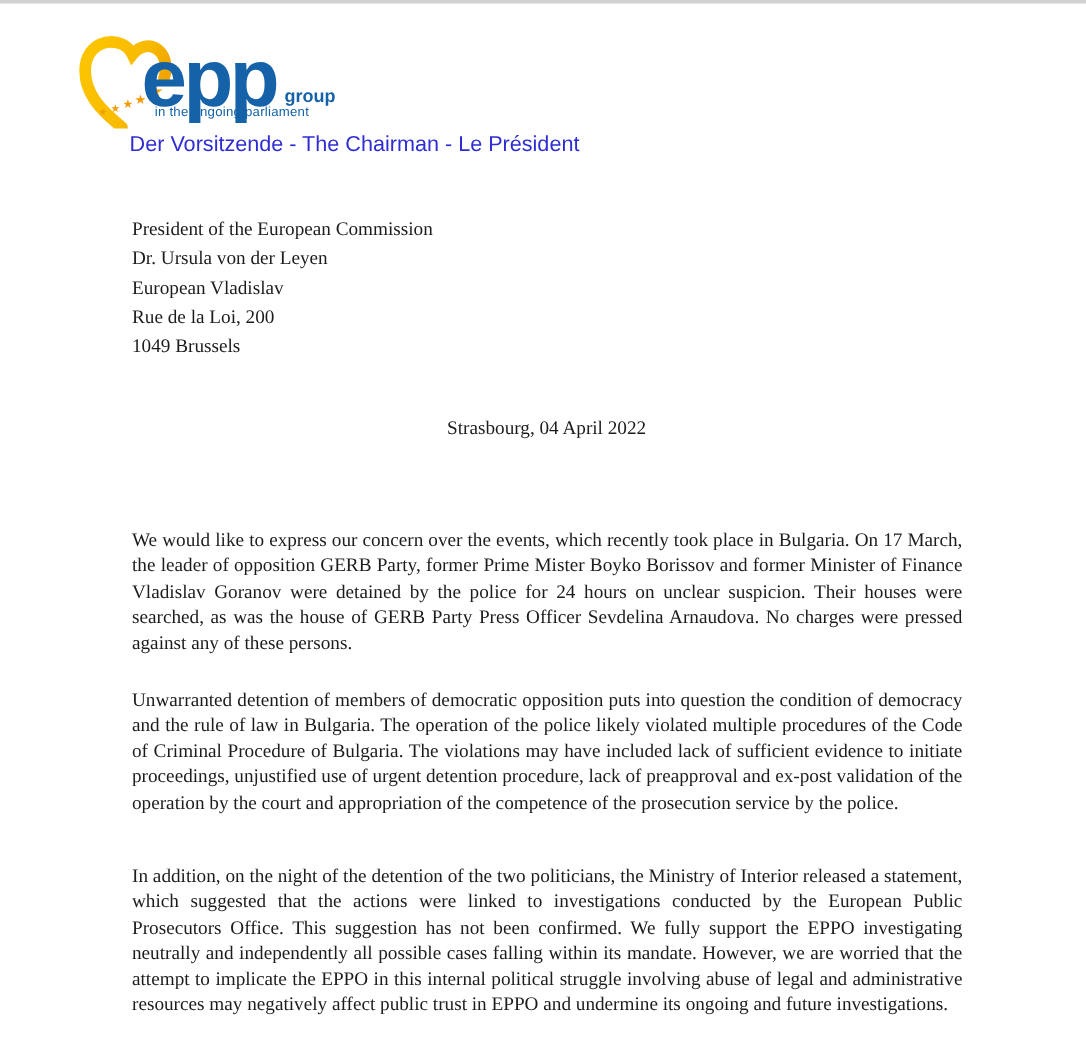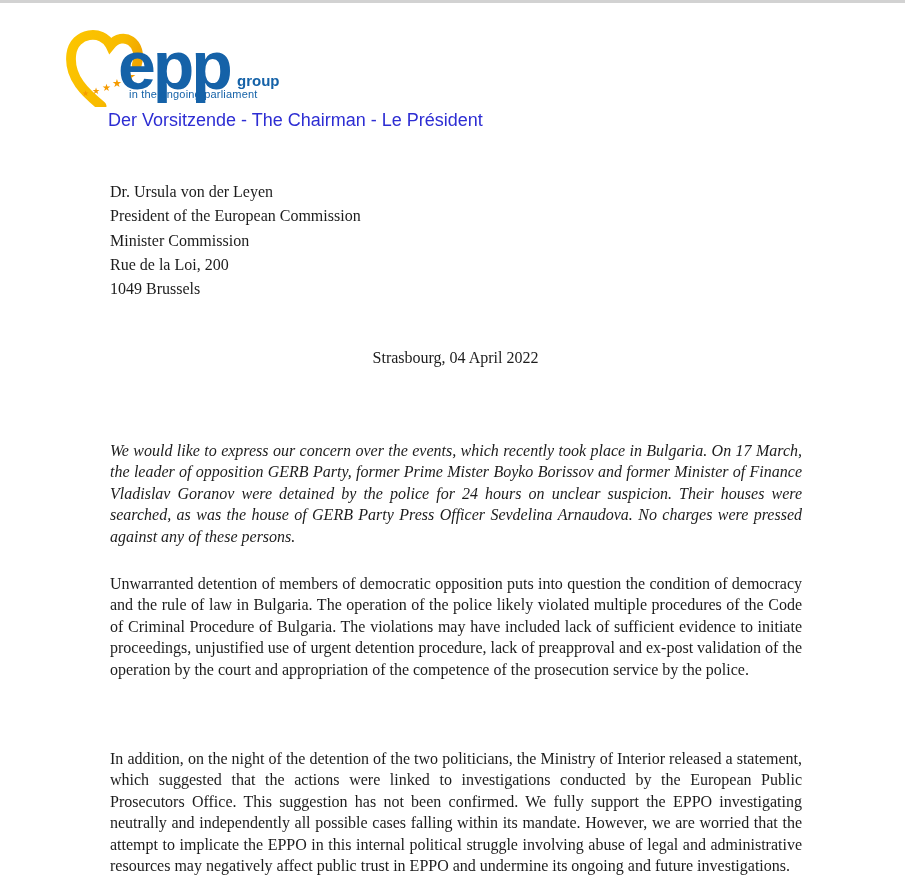--- a/index.html
+++ b/index.html
@@ -113,23 +113,23 @@
   }
   .para {
     position: absolute;
     left: 110px;
     width: 692px;
     margin: 0;
     font-size: 16px;
     line-height: 21.4px;
     text-align: justify;
   }
-  .para.p1 { top: 437px; font-style: italic; }
+  .para.p1 { top: 437px; }
   .para.p2 { top: 570px; }
-  .para.p3 { top: 717px; margin-top: 28px; }
+  .para.p3 { top: 717px; }
 </style>
 </head>
 <body>
 
 <div class="page">
 
   <div class="logo">
     <svg class="heart" viewBox="0 0 95 86" aria-hidden="true">
       <defs>
         <linearGradient id="heartGrad" x1="0" y1="0" x2="1" y2="0.4">
@@ -146,23 +146,23 @@
     <span class="star s4">★</span>
     <span class="star s5">★</span>
     <div class="brand">epp</div>
     <div class="suffix">group</div>
     <div class="tagline">in the ongoing parliament</div>
   </div>
 
   <div class="chairman-line">Der Vorsitzende - The Chairman - Le Président</div>
 
   <div class="recipient">
+    <div>President of the European Commission</div>
     <div>Dr. Ursula von der Leyen</div>
-    <div>President of the European Commission</div>
-    <div>Minister Commission</div>
+    <div>European Vladislav</div>
     <div>Rue de la Loi, 200</div>
     <div>1049 Brussels</div>
   </div>
 
   <div class="dateline">Strasbourg, 04 April 2022</div>
 
 
   <p class="para p1">We would like to express our concern over the events, which recently took place in Bulgaria. On 17 March, the leader of opposition GERB Party, former Prime Mister Boyko Borissov and former Minister of Finance Vladislav Goranov were detained by the police for 24 hours on unclear suspicion. Their houses were searched, as was the house of GERB Party Press Officer Sevdelina Arnaudova. No charges were pressed against any of these persons.</p>
   <p class="para p2">Unwarranted detention of members of democratic opposition puts into question the condition of democracy and the rule of law in Bulgaria. The operation of the police likely violated multiple procedures of the Code of Criminal Procedure of Bulgaria. The violations may have included lack of sufficient evidence to initiate proceedings, unjustified use of urgent detention procedure, lack of preapproval and ex-post validation of the operation by the court and appropriation of the competence of the prosecution service by the police.</p>
   <p class="para p3">In addition, on the night of the detention of the two politicians, the Ministry of Interior released a statement, which suggested that the actions were linked to investigations conducted by the European Public Prosecutors Office. This suggestion has not been confirmed. We fully support the EPPO investigating neutrally and independently all possible cases falling within its mandate. However, we are worried that the attempt to implicate the EPPO in this internal political struggle involving abuse of legal and administrative resources may negatively affect public trust in EPPO and undermine its ongoing and future investigations.</p>

